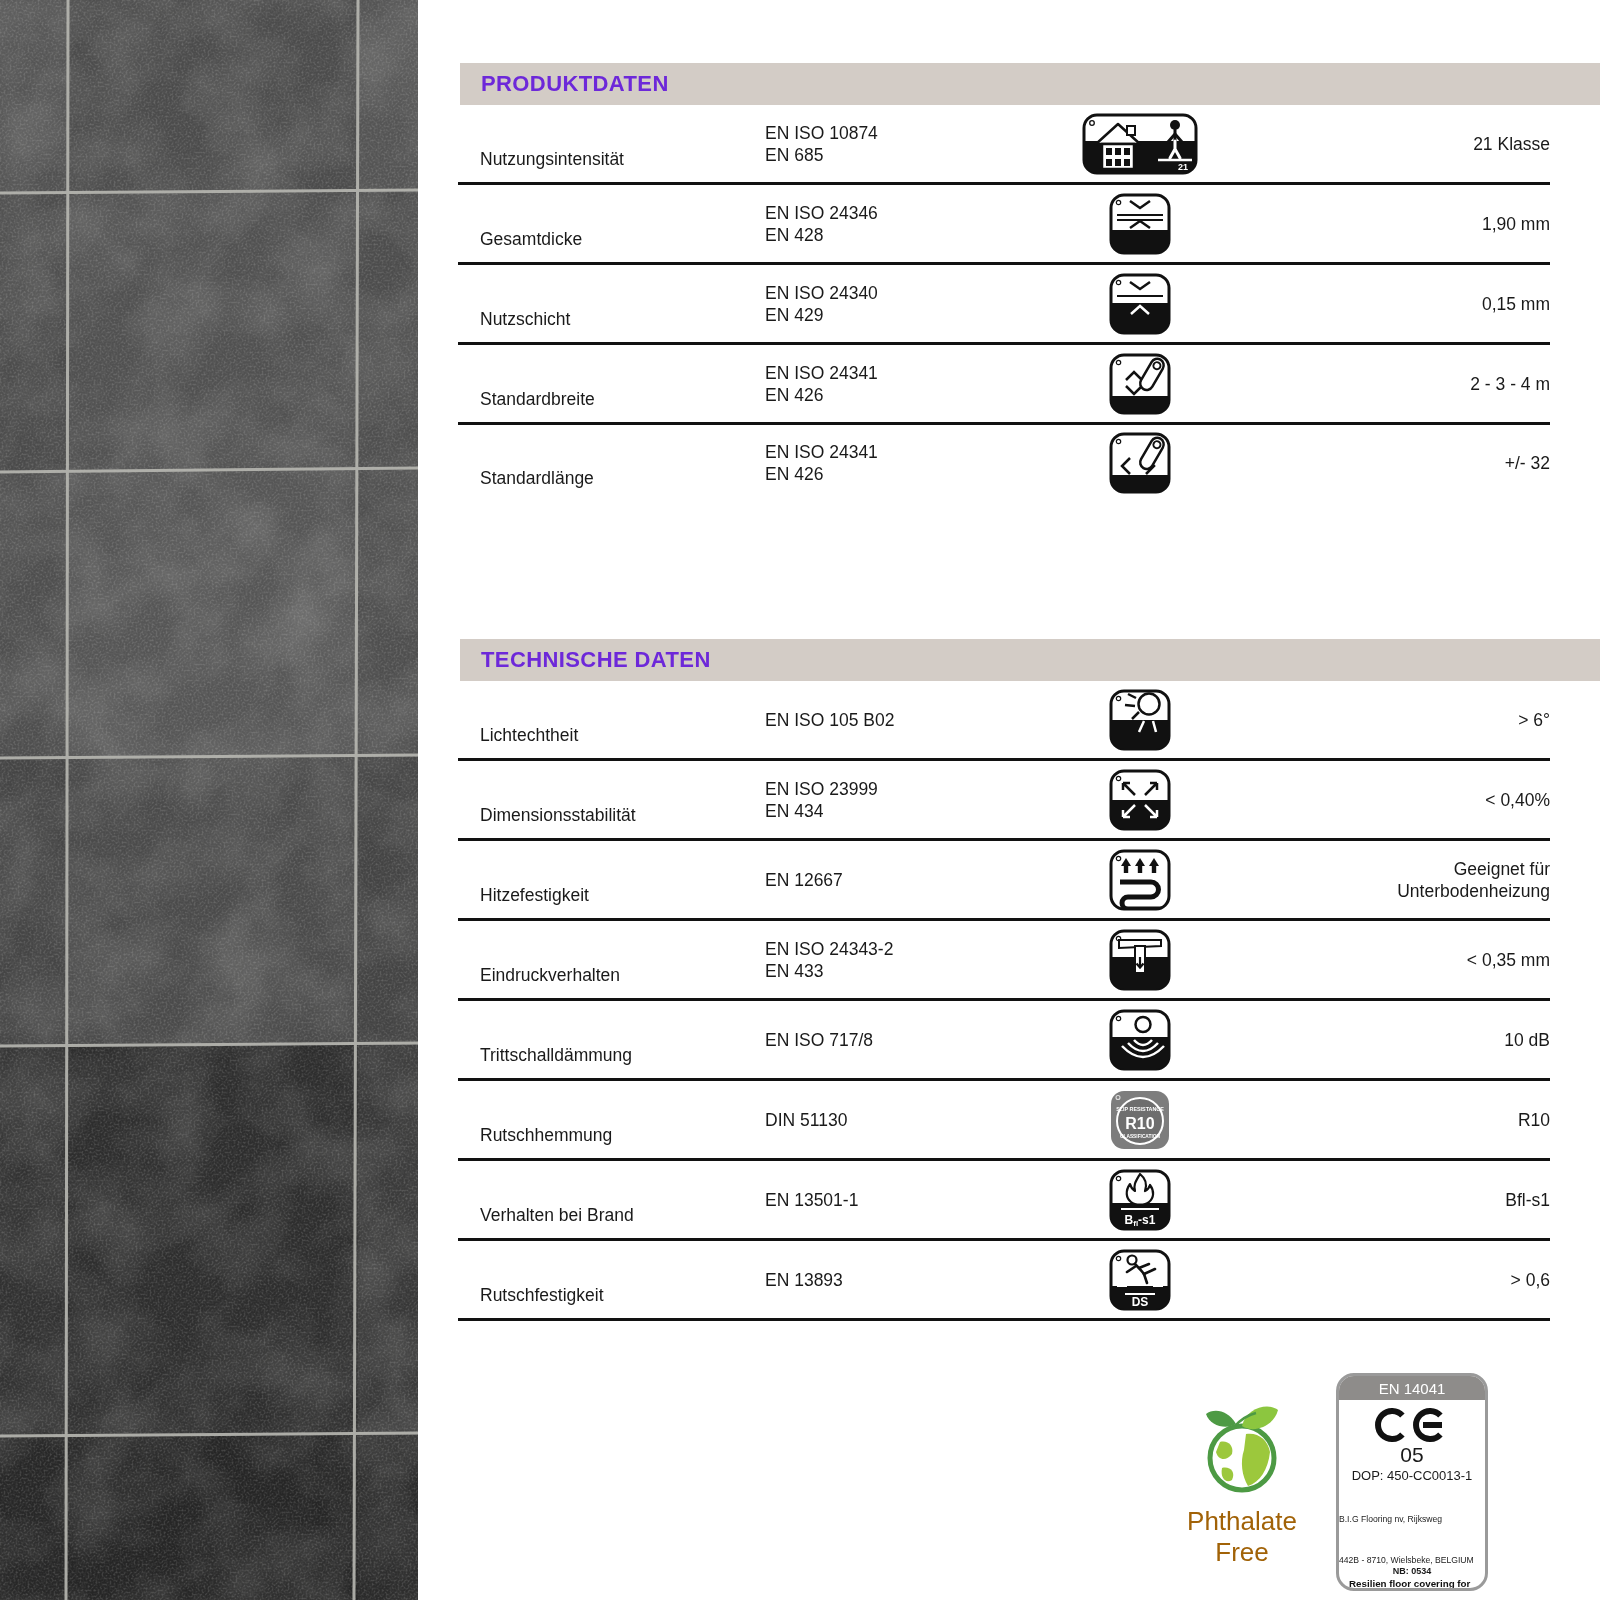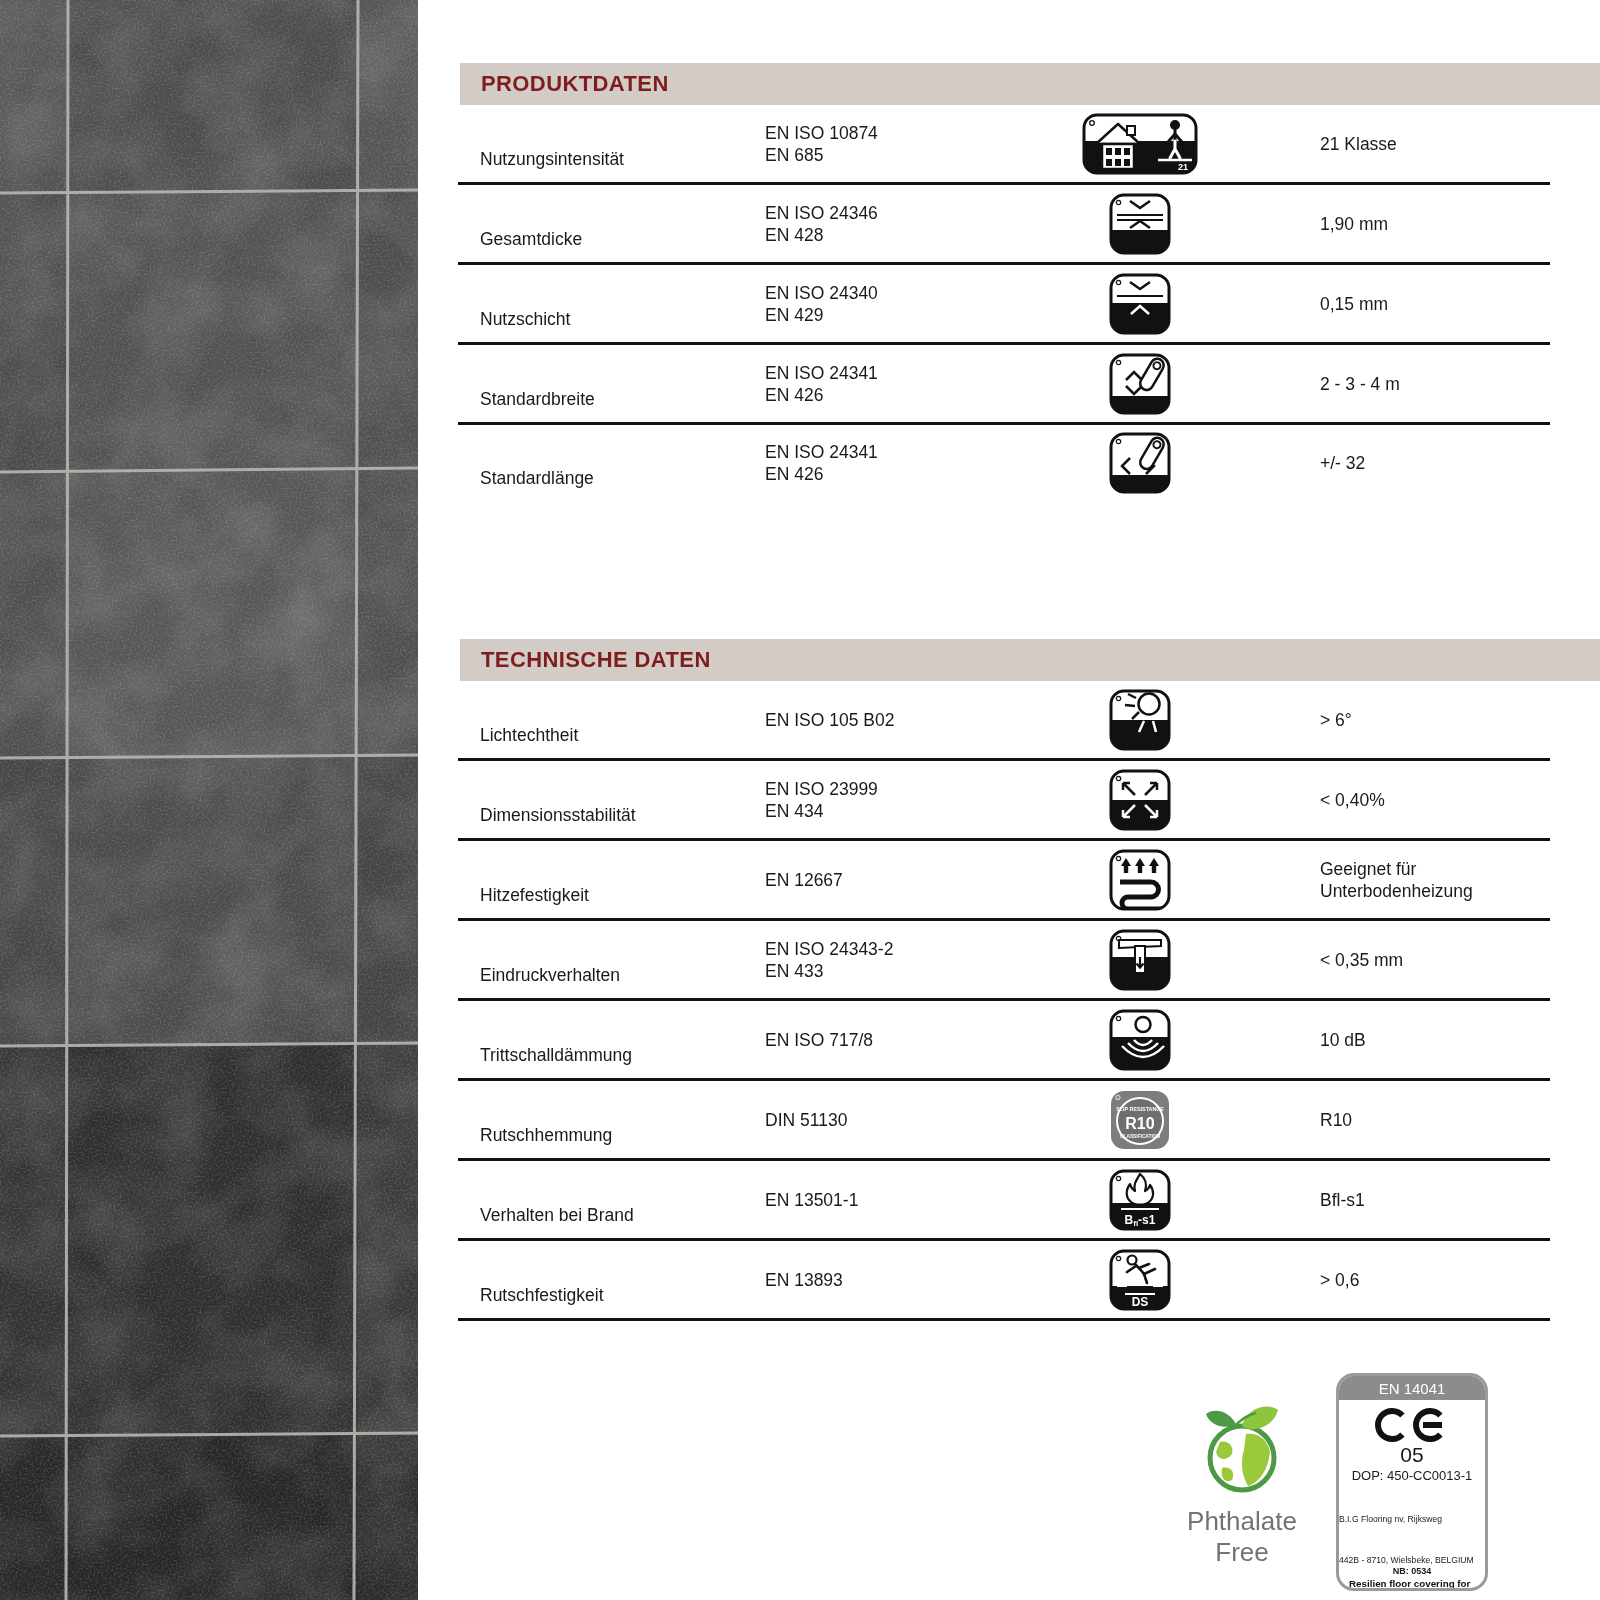--- a/index.html
+++ b/index.html
@@ -1,36 +1,36 @@
 <!DOCTYPE html>
 <html><head>
 <meta charset="utf-8">
 <style>
   html,body{margin:0;padding:0;background:#ffffff;}
   .page{position:relative;width:1600px;height:1600px;background:#ffffff;overflow:hidden;
         font-family:"Liberation Sans",sans-serif;color:#1a1a1a;}
   .tiles{position:absolute;left:0;top:0;width:418px;height:1600px;}
   .section-bar{position:absolute;left:460px;width:1140px;height:42px;display:flex;align-items:center;
-        padding-left:21px;box-sizing:border-box;font-size:22px;font-weight:bold;letter-spacing:.4px;color:#7f1d1d;}
+        padding-left:21px;box-sizing:border-box;font-size:22px;font-weight:bold;letter-spacing:.4px;color:#6d28d9;}
   .bar-produkt{top:63px;}
   .bar-tech{top:639px;}
   .datatable{position:absolute;left:458px;width:1092px;}
   .table-produkt{top:105px;}
   .table-tech{top:681px;}
   .row{display:grid;grid-template-columns:280px 300px 204px 1fr;align-items:center;height:80px;
        border-bottom:3px solid #121212;box-sizing:border-box;}
   .table-produkt .row:last-child{border-bottom:none;height:75px;}
   .cell-label{padding-left:22px;font-size:17.5px;margin-top:32px;}
   .cell-norm{padding-left:27px;font-size:17.5px;line-height:22px;white-space:pre-line;}
   .cell-icon{justify-self:center;display:flex;align-items:center;}
-  .cell-value{padding-left:78px;text-align:left;font-size:17.5px;line-height:22px;white-space:pre-line;}
+  .cell-value{padding-left:78px;text-align:right;font-size:17.5px;line-height:22px;white-space:pre-line;}
   svg text{font-family:"Liberation Sans",sans-serif;}
   
   .phthalate{position:absolute;left:1172px;top:1396px;width:140px;text-align:center;}
-  .phthalate-label{margin-top:2px;font-size:26px;color:#737373;}
+  .phthalate-label{margin-top:2px;font-size:26px;color:#a16207;}
   .ce-badge{position:absolute;left:1336px;top:1373px;width:152px;height:218px;border:3px solid #9a9a9a;
         border-radius:18px;box-sizing:border-box;background:#fff;overflow:hidden;}
   .ce-head{height:24px;background:#8e8c8a;color:#fff;font-size:15px;display:flex;align-items:center;justify-content:center;}
   .ce-mark{display:flex;justify-content:center;margin-top:7px;}
   .ce-year{text-align:center;font-size:21px;font-weight:normal;line-height:24px;}
   .ce-dop{text-align:center;font-size:13px;font-weight:normal;line-height:17px;}
   .ce-addr{font-size:8.6px;line-height:10.5px;color:#222;margin-top:30px;}
   .ce-nb{text-align:center;font-size:9px;font-weight:bold;line-height:13px;}
   .ce-desc{padding:0 10px;font-size:9.8px;font-weight:bold;line-height:11.5px;color:#111;}
 </style>

